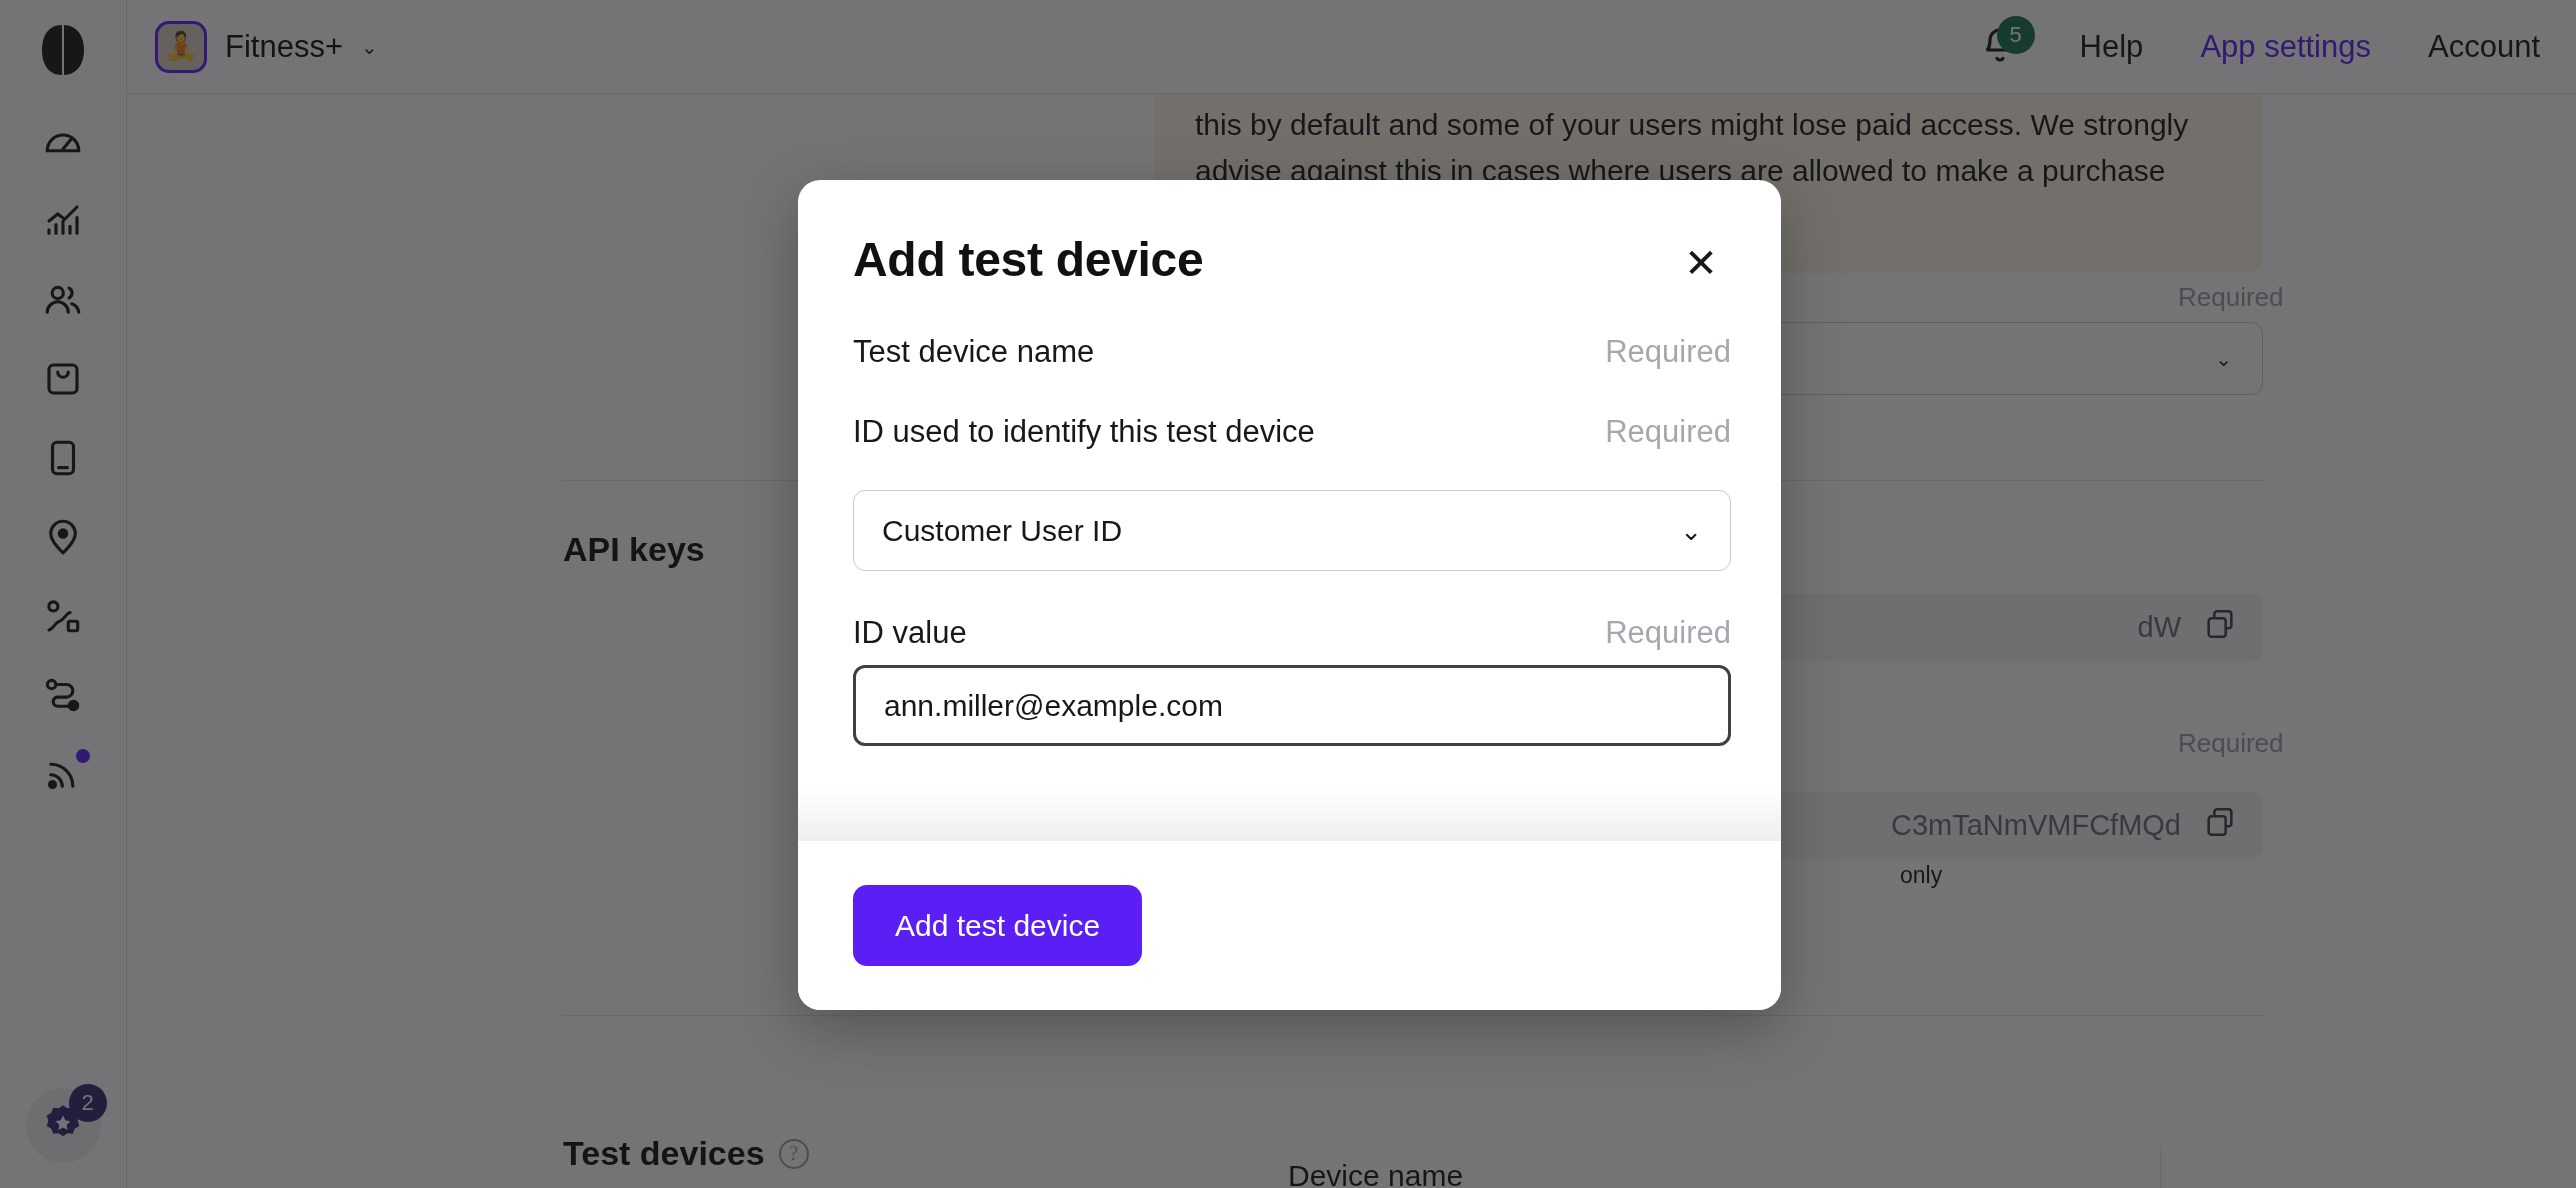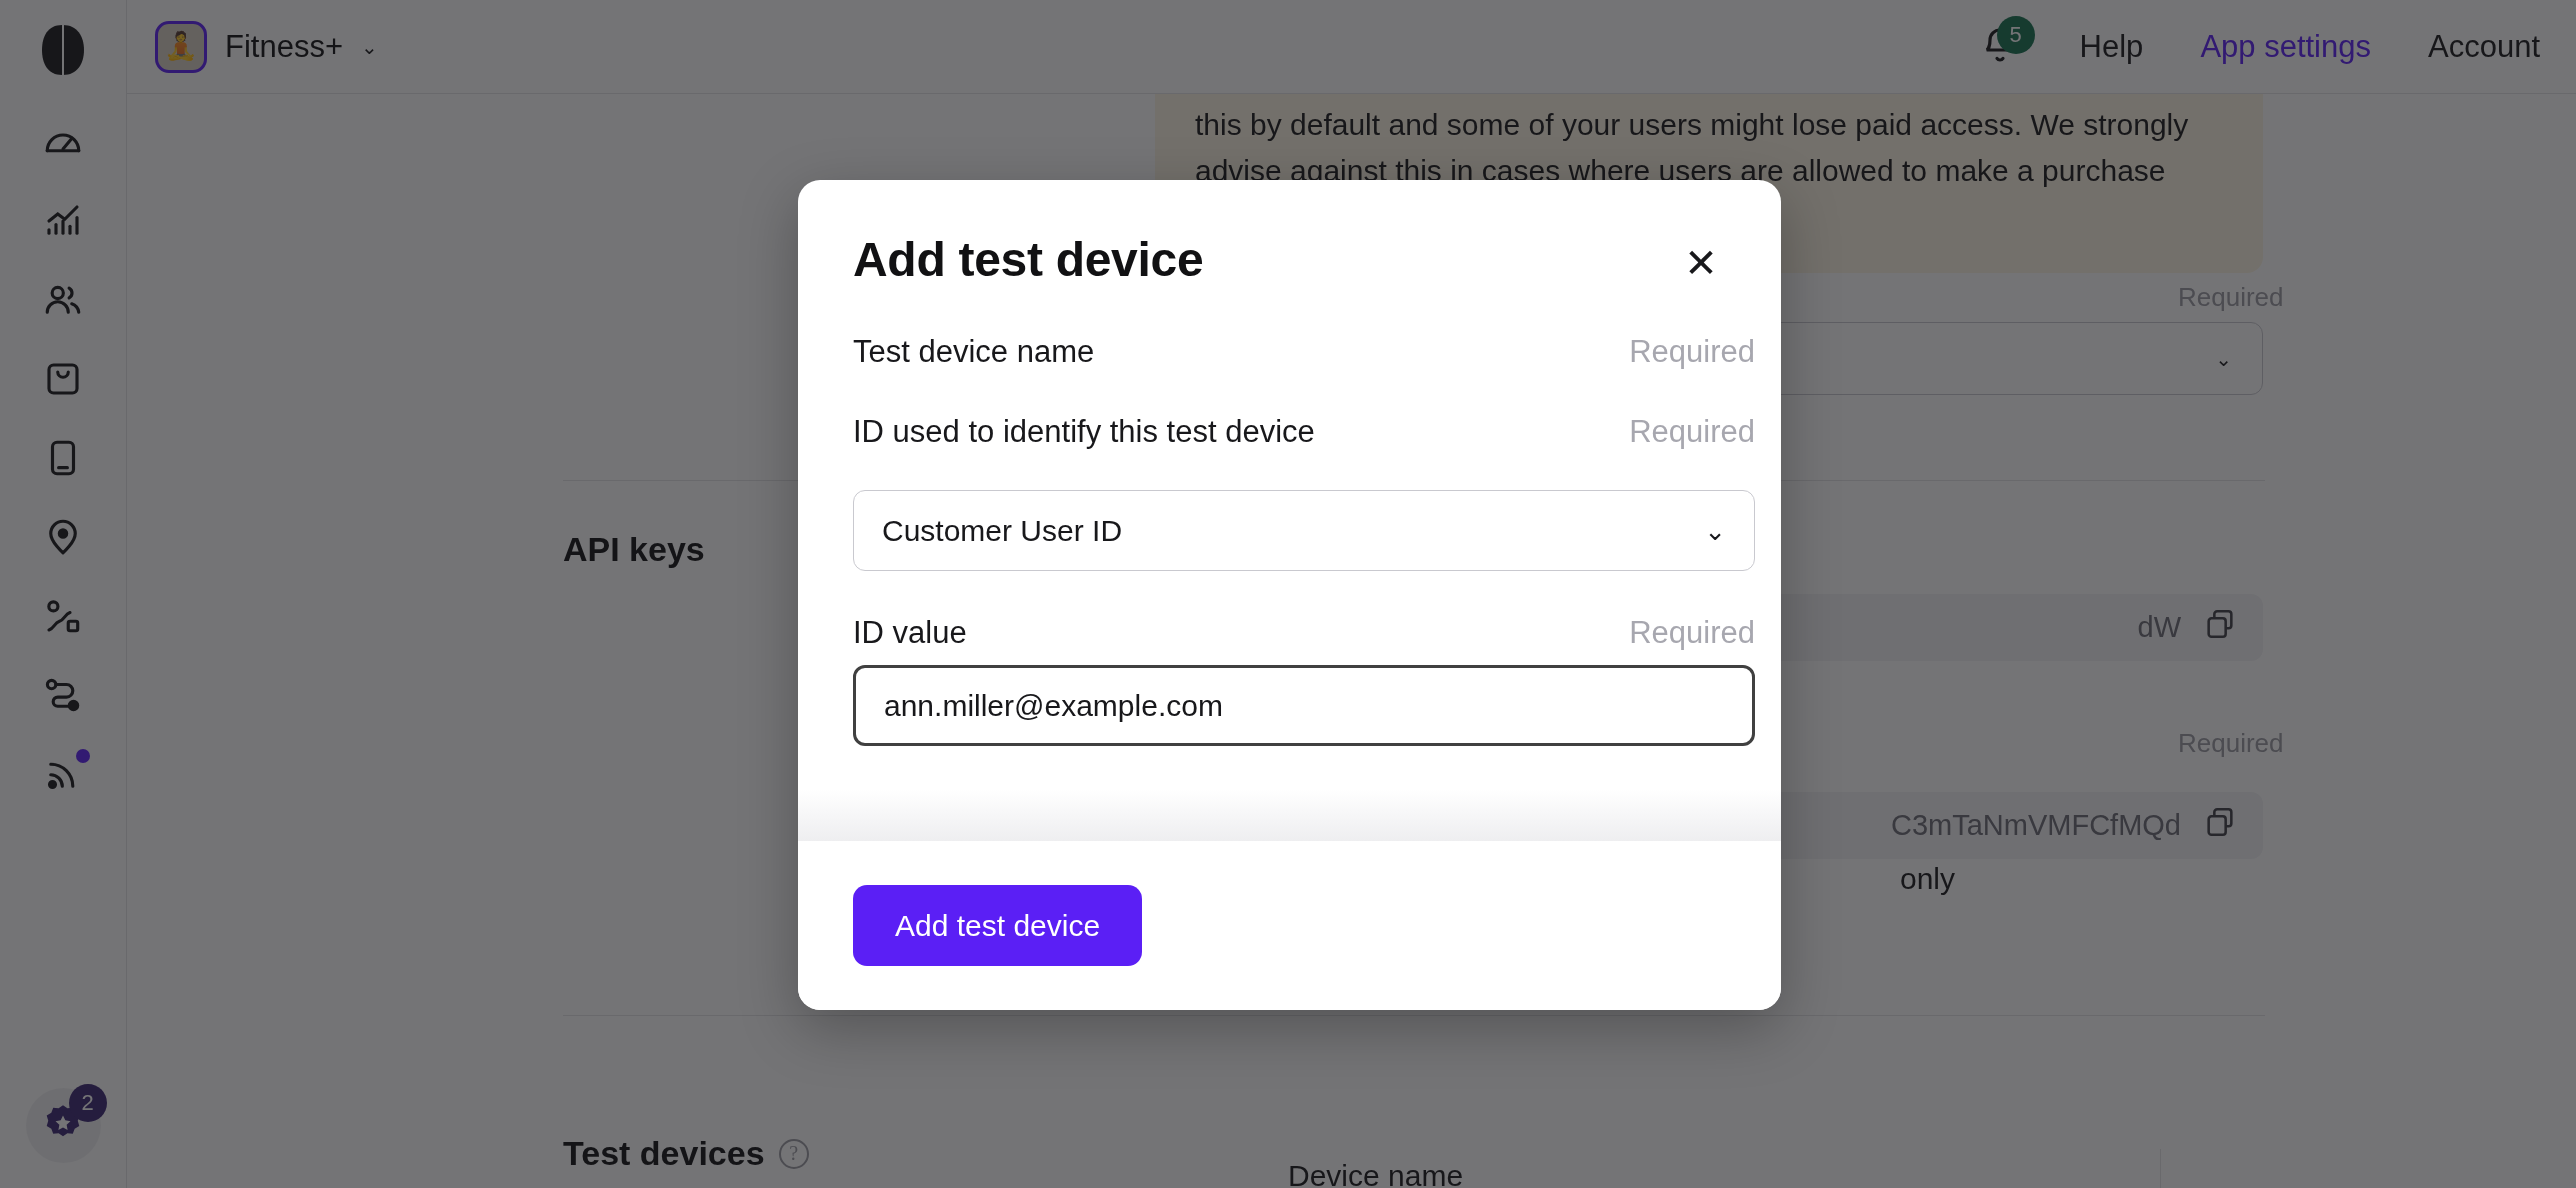--- a/index.html
+++ b/index.html
@@ -96,21 +96,21 @@
     width: 30px; height: 30px; border-radius: 50%; border: 2px solid #9b9ba3;
     color: #9b9ba3; font-size: 20px; display: flex; align-items: center;
     justify-content: center; font-family: "Liberation Serif", serif;
   }
   .key-pill {
     position: absolute; background: #f2f2f4; border-radius: 12px; height: 67px;
     display: flex; align-items: center; justify-content: flex-end;
     gap: 22px; padding: 0 26px; font-size: 29px; color: #6b6b75;
     white-space: nowrap; overflow: hidden;
   }
-  .key-note { position: absolute; font-size: 30px; color: #18181b; }
+  .key-note { position: absolute; font-size: 23px; color: #18181b; }
   .table-head {
     position: absolute; font-size: 30px; color: #18181b;
   }
   .table-col-div { position: absolute; width: 1px; background: #e4e4e7; }
 
   
   .scrim { position: absolute; inset: 0; background: rgba(24,24,27,0.60); }
 
   
   .modal {
@@ -123,21 +123,21 @@
     padding: 52px 55px 8px 55px; display: flex; align-items: flex-start;
   }
   .modal-title { font-size: 48px; font-weight: 700; color: #111113; letter-spacing: -0.3px; }
   .modal-close {
     margin-left: auto; width: 50px; height: 50px; margin-top: 6px;
     display: flex; align-items: center; justify-content: center;
     font-size: 40px; color: #18181b; background: none; border: none;
     font-family: "Liberation Sans", sans-serif; line-height: 1;
   }
   .modal-body {
-    flex: 1; padding: 38px 26px 0 55px; position: relative; overflow: hidden;
+    flex: 1; padding: 38px 50px 0 55px; position: relative; overflow: hidden;
   }
   .field { margin-bottom: 44px; }
   .field-row {
     display: flex; align-items: baseline; justify-content: space-between;
     margin-bottom: 14px;
   }
   .field-label { font-size: 31px; color: #18181b; }
   .field-req { font-size: 31px; color: #a7a7af; }
   .ctl {
     width: 100%; height: 81px; border: 1px solid #c9c9cf; border-radius: 12px;

